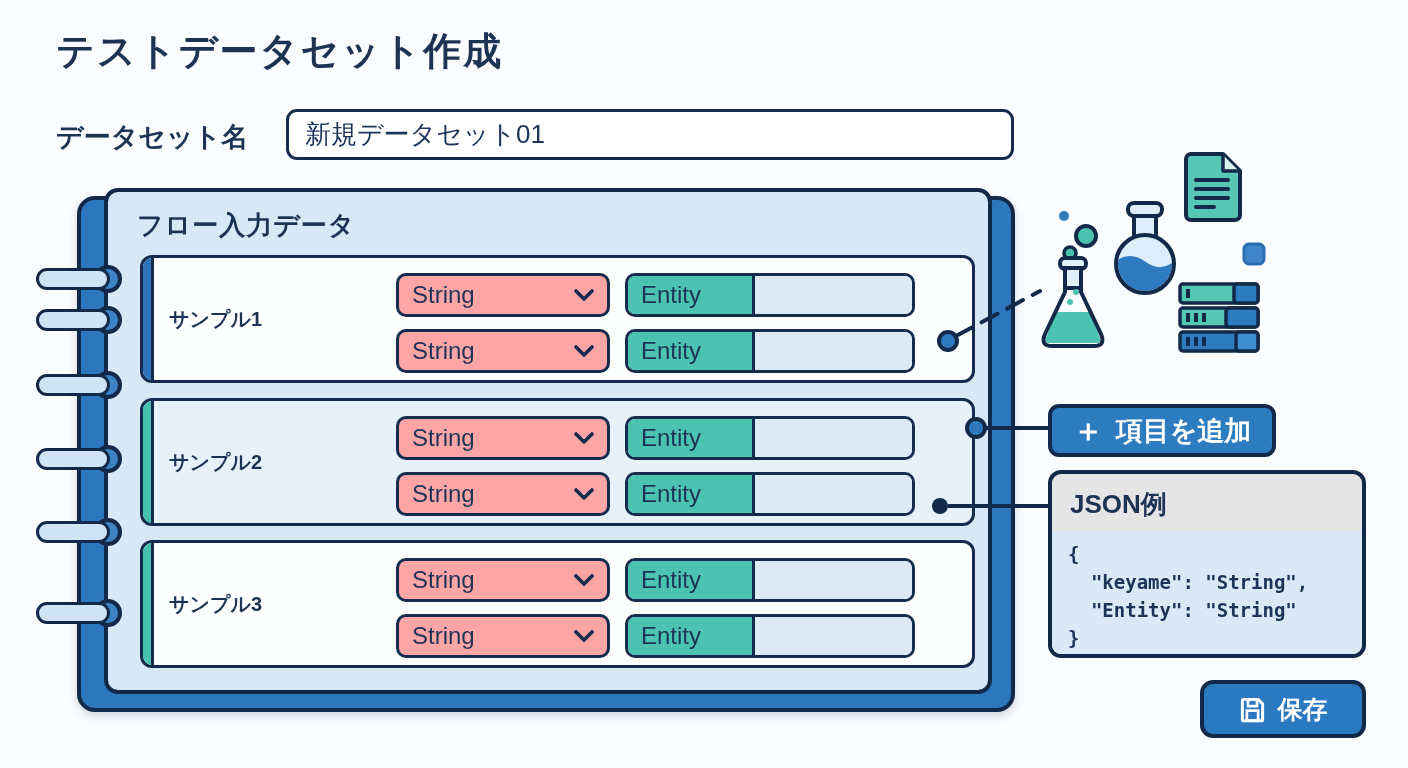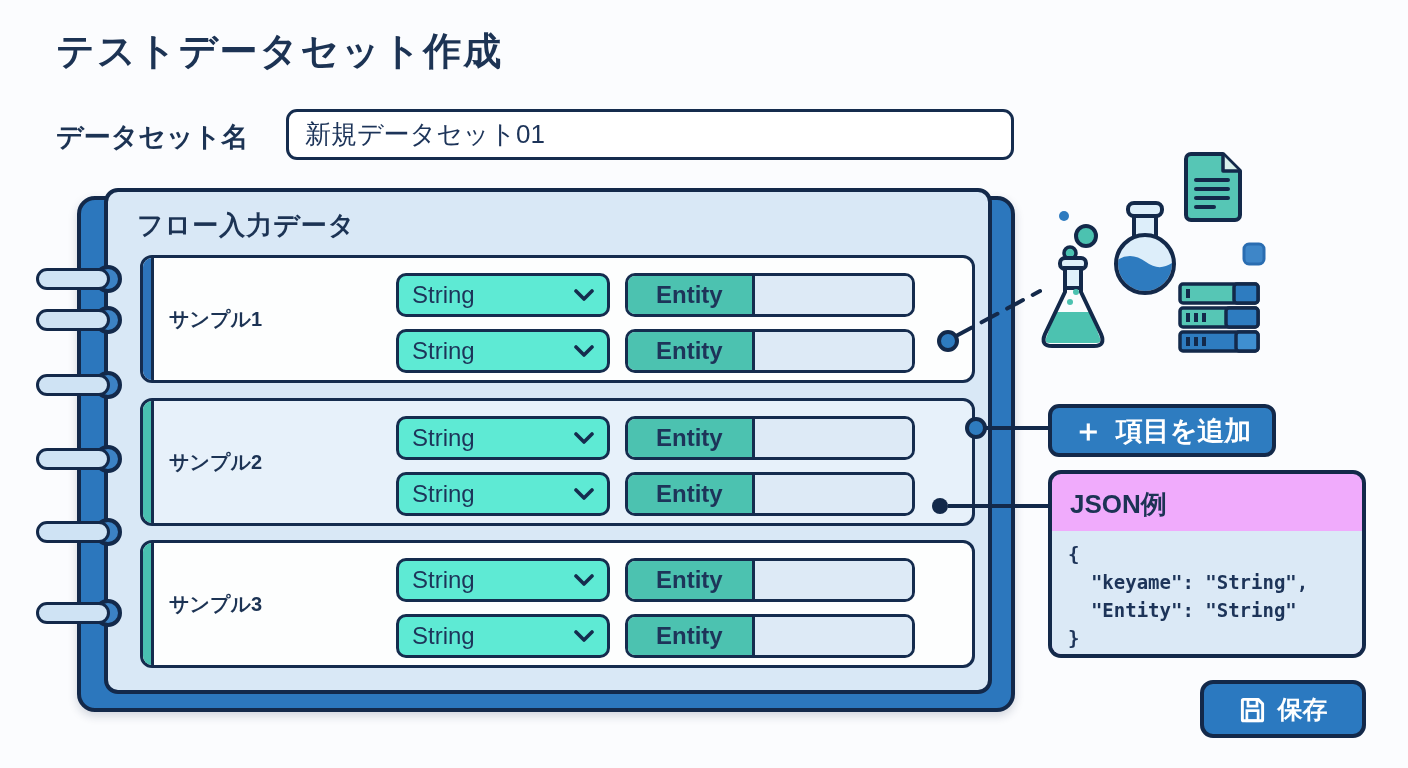--- a/index.html
+++ b/index.html
@@ -65,54 +65,54 @@
     border-right:3px solid #152c4e;
   }
   .accent--blue { background:#2d74ba; }
   .accent--teal { background:#49c1b1; }
   .sample-label {
     position:absolute; left:26px; top:0; height:100%; display:flex; align-items:center;
     font-size:20px; font-weight:800; color:#1c3354;
   }
   .row-select {
     position:absolute; left:253px; width:214px; height:44px;
-    background:#5eead4; border:3.5px solid #152c4e; border-radius:10px;
+    background:#fca5a5; border:3.5px solid #152c4e; border-radius:10px;
     display:flex; align-items:center; justify-content:space-between;
     padding:13px 13px; font-size:24px; color:#1d3459; cursor:pointer;
   }
   .row--1 { top:15px; } .row--2 { top:71px; }
   .chev { width:20px; height:12px; flex:0 0 auto; }
   .entity-field {
     position:absolute; left:482px; width:290px; height:44px;
     border:3.5px solid #152c4e; border-radius:10px; overflow:hidden;
     display:flex; background:#ddeaf6;
   }
   .entity-key {
     width:127px; flex:0 0 auto; background:#4cc2b0;
     border-right:3.5px solid #152c4e;
-    display:flex; align-items:center; padding-left:28px;
-    font-size:24px; color:#1d3459; font-weight:700;
+    display:flex; align-items:center; padding-left:13px;
+    font-size:24px; color:#1d3459; font-weight:400;
   }
   .entity-value {
     flex:1; border:none; background:#ddeaf6; font-family:inherit; font-size:22px;
     color:#1d3459; padding:0 8px; min-width:0;
   }
 
   
   .add-button {
     position:absolute; left:1048px; top:404px; width:228px; height:53px;
     background:#2e7cc0; border:4px solid #13294a; border-radius:11px;
     display:flex; align-items:center; justify-content:center; gap:12px;
     color:#ffffff; font-size:27px; font-weight:800; cursor:pointer;
     font-family:inherit;
   }
   .add-button .plus { font-size:31px; font-weight:700; line-height:1; }
   .json-panel {
     position:absolute; left:1048px; top:470px; width:318px; height:188px;
-    background:#f0abfc; border:4px solid #13294a; border-radius:13px;
+    background:#e5e5e5; border:4px solid #13294a; border-radius:13px;
     overflow:hidden; display:flex; flex-direction:column;
   }
   .json-title {
     padding:13px 18px 9px; font-size:26px; font-weight:800; color:#1c3354;
   }
   .json-body {
     flex:1; background:#dbe9f6; padding:9px 16px;
   }
   .json-body pre {
     font-family:"DejaVu Sans Mono","Liberation Mono",monospace;

